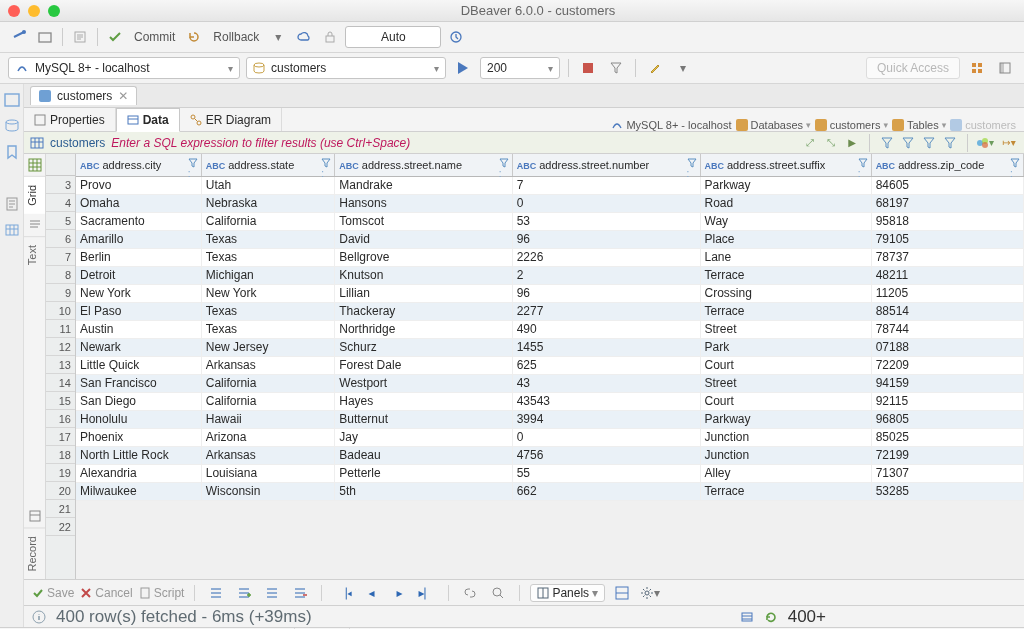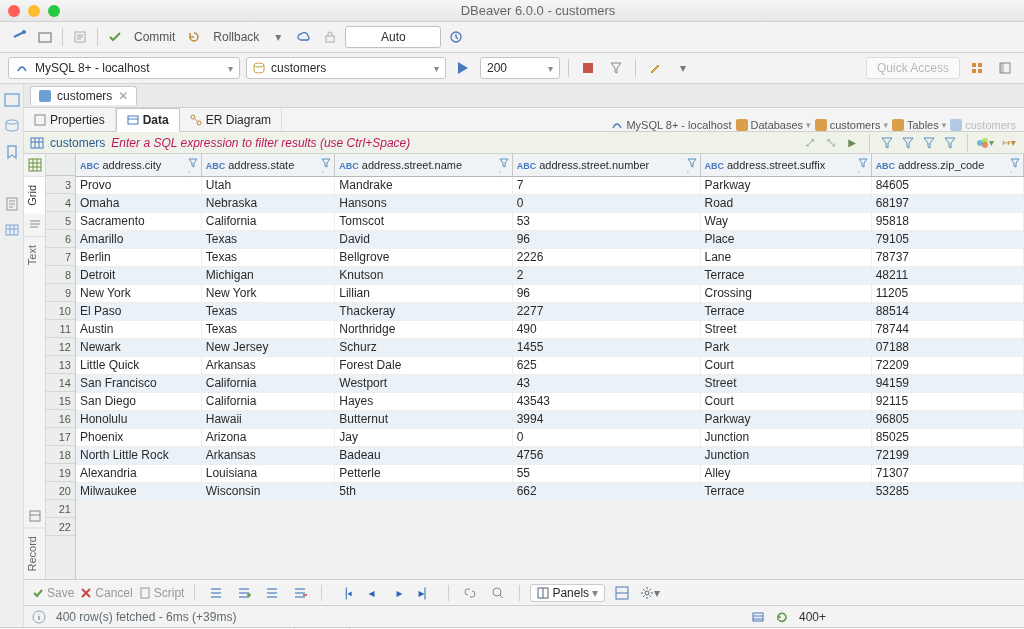--- a/index.html
+++ b/index.html
@@ -68,21 +68,21 @@
   .dgrid tbody td { height:18px; font-size:12px; padding:0 4px; border-right:1px solid #eee; border-bottom:1px solid #eee; white-space:nowrap; overflow:hidden; text-overflow:ellipsis;}
   .dgrid tbody tr:nth-child(odd) td{background:#fff}
   .dgrid tbody tr:nth-child(even) td{background:#eaf1f7}
   
   .actionbar { height:26px; border-top:1px solid #d0d0d0; background:#f3f3f3; display:flex; align-items:center; padding:0 8px; gap:6px;}
   .ablink{display:flex; align-items:center; gap:3px; color:#999;}
   .absep{width:1px;height:16px;background:#d0d0d0;margin:0 4px}
   .navbtn{color:#2d67b3}
   .panelbtn{display:flex;align-items:center;gap:3px;border:1px solid #ccc;padding:1px 6px;border-radius:3px;background:#fdfdfd;}
   
-  .status1 { height:22px; border-top:1px solid #d0d0d0; background:#f3f3f3; display:flex; align-items:center; padding:0 8px; gap:10px; font-size:12px; color:#5f6b72;}
+  .status1 { height:22px; border-top:1px solid #d0d0d0; background:#f3f3f3; display:flex; align-items:center; padding:0 8px; gap:10px; font-size:17px; color:#5f6b72;}
   .status2 { height:20px; border-top:1px solid #d0d0d0; background:#f6f6f6; display:flex; align-items:center; padding:0 8px; gap:0; font-size:11px; }
   .scell{border-right:1px solid #dcdcdc;padding:0 10px;height:100%;display:flex;align-items:center;}
   svg{display:block}
 </style>
 </head>
 <body>
 
 <div class="titlebar">
   <div class="traffic">
     <div class="dot red"></div>

